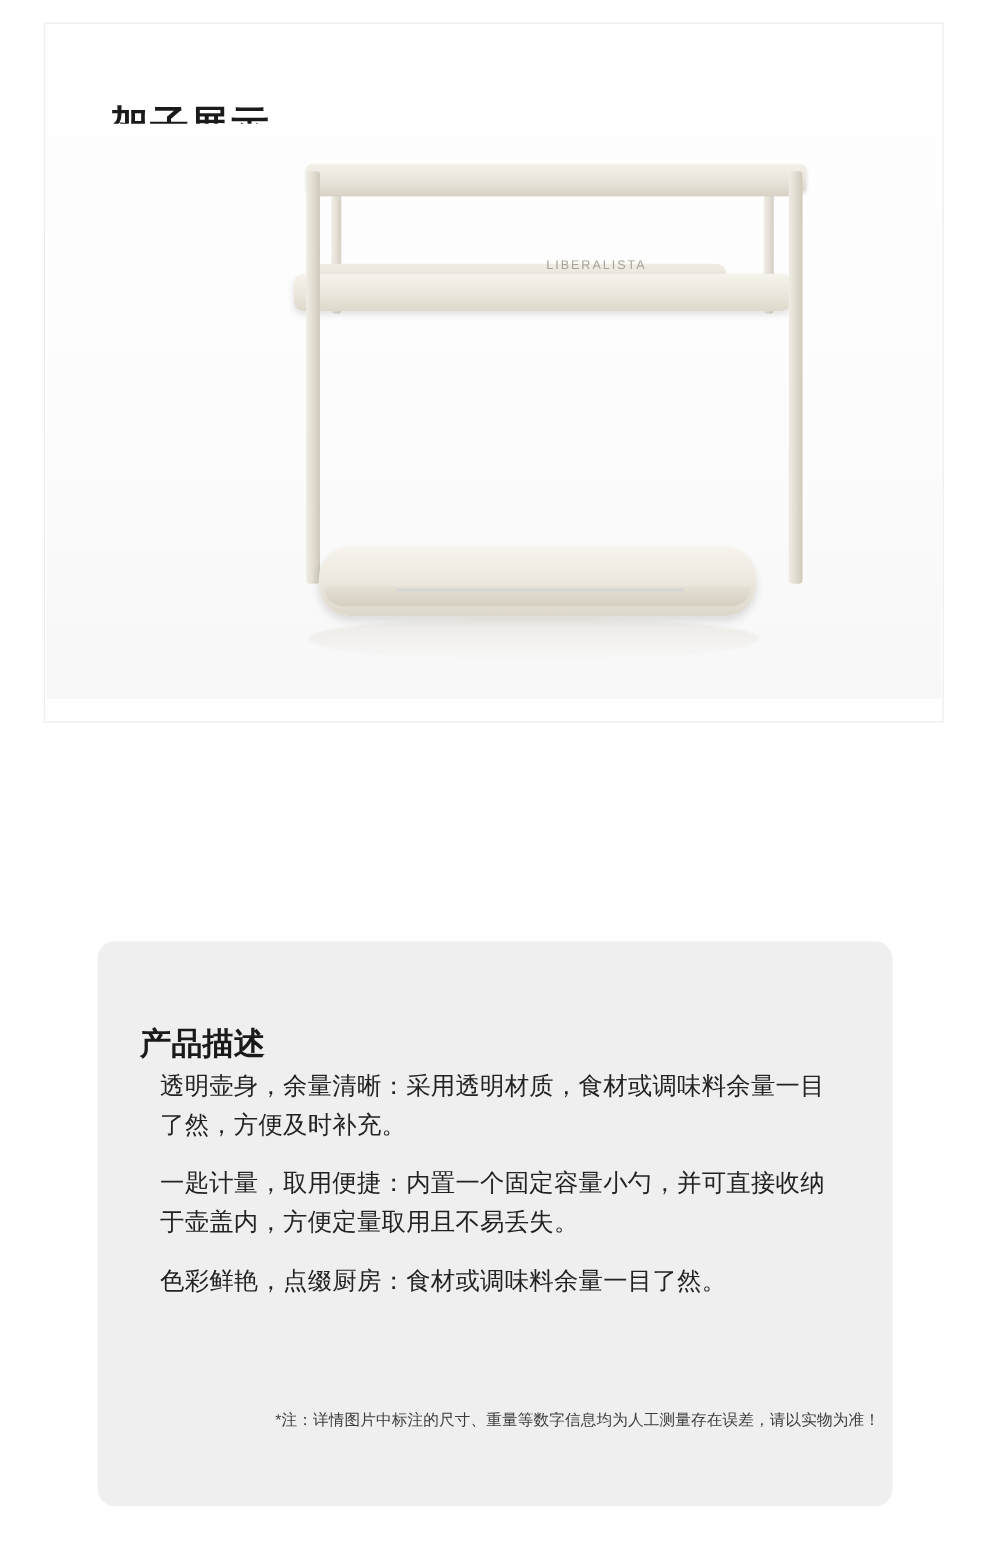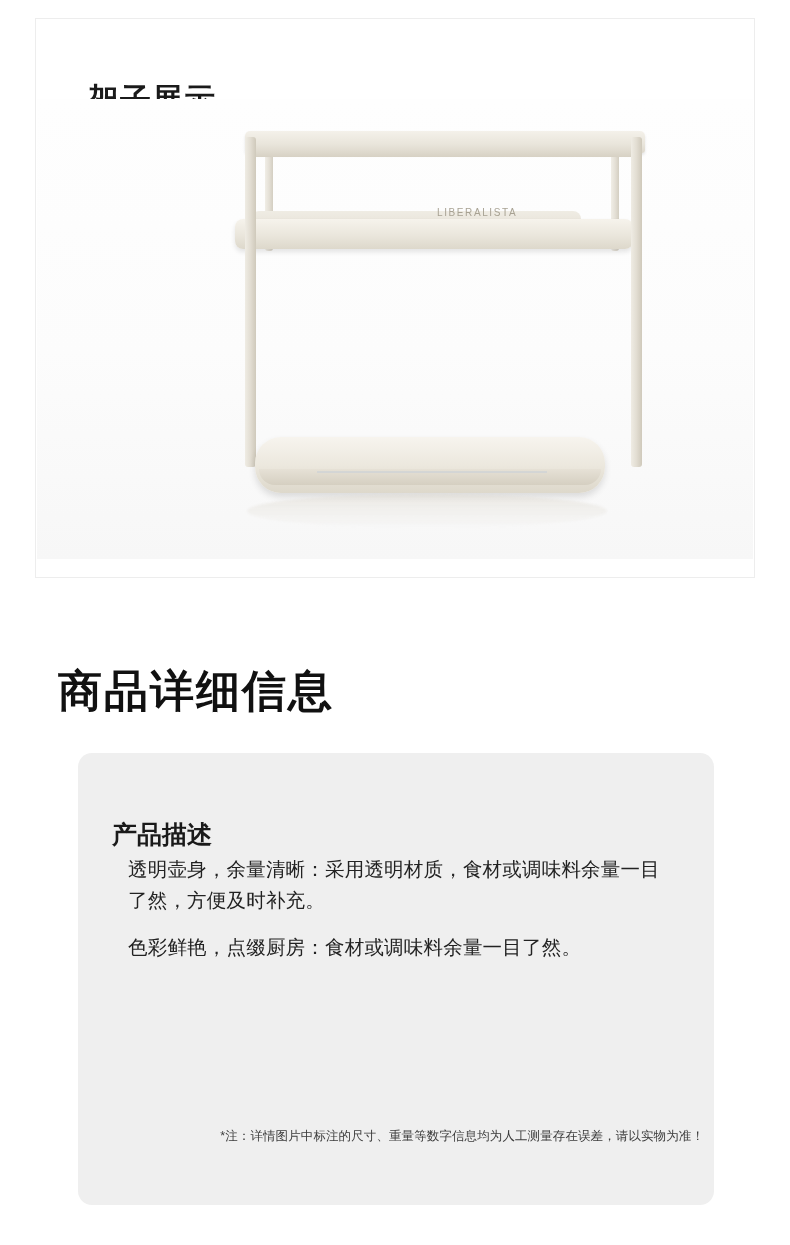--- a/index.html
+++ b/index.html
@@ -246,26 +246,26 @@
 
         <div class="tray-bottom"></div>
         <div class="tray-bottom-rim"></div>
         <div class="tray-line"></div>
       </div>
 
       <div class="reflection"></div>
     </div>
   </section>
 
-  <h1 class="info-heading">商品详细信息</h1>
 
   <section class="info-card">
     <h3 class="card-title">产品描述</h3>
 
     <div class="desc-body">
       <p>透明壶身，余量清晰：采用透明材质，食材或调味料余量一目了然，方便及时补充。</p>
+      <p>一匙计量，取用便捷：内置一个固定容量小勺，并可直接收纳于壶盖内，方便定量取用且不易丢失。</p>
       <p>色彩鲜艳，点缀厨房：食材或调味料余量一目了然。</p>
     </div>
 
     <div class="card-note">*注：详情图片中标注的尺寸、重量等数字信息均为人工测量存在误差，请以实物为准！</div>
   </section>
 
 </div>
 
 </body></html>

